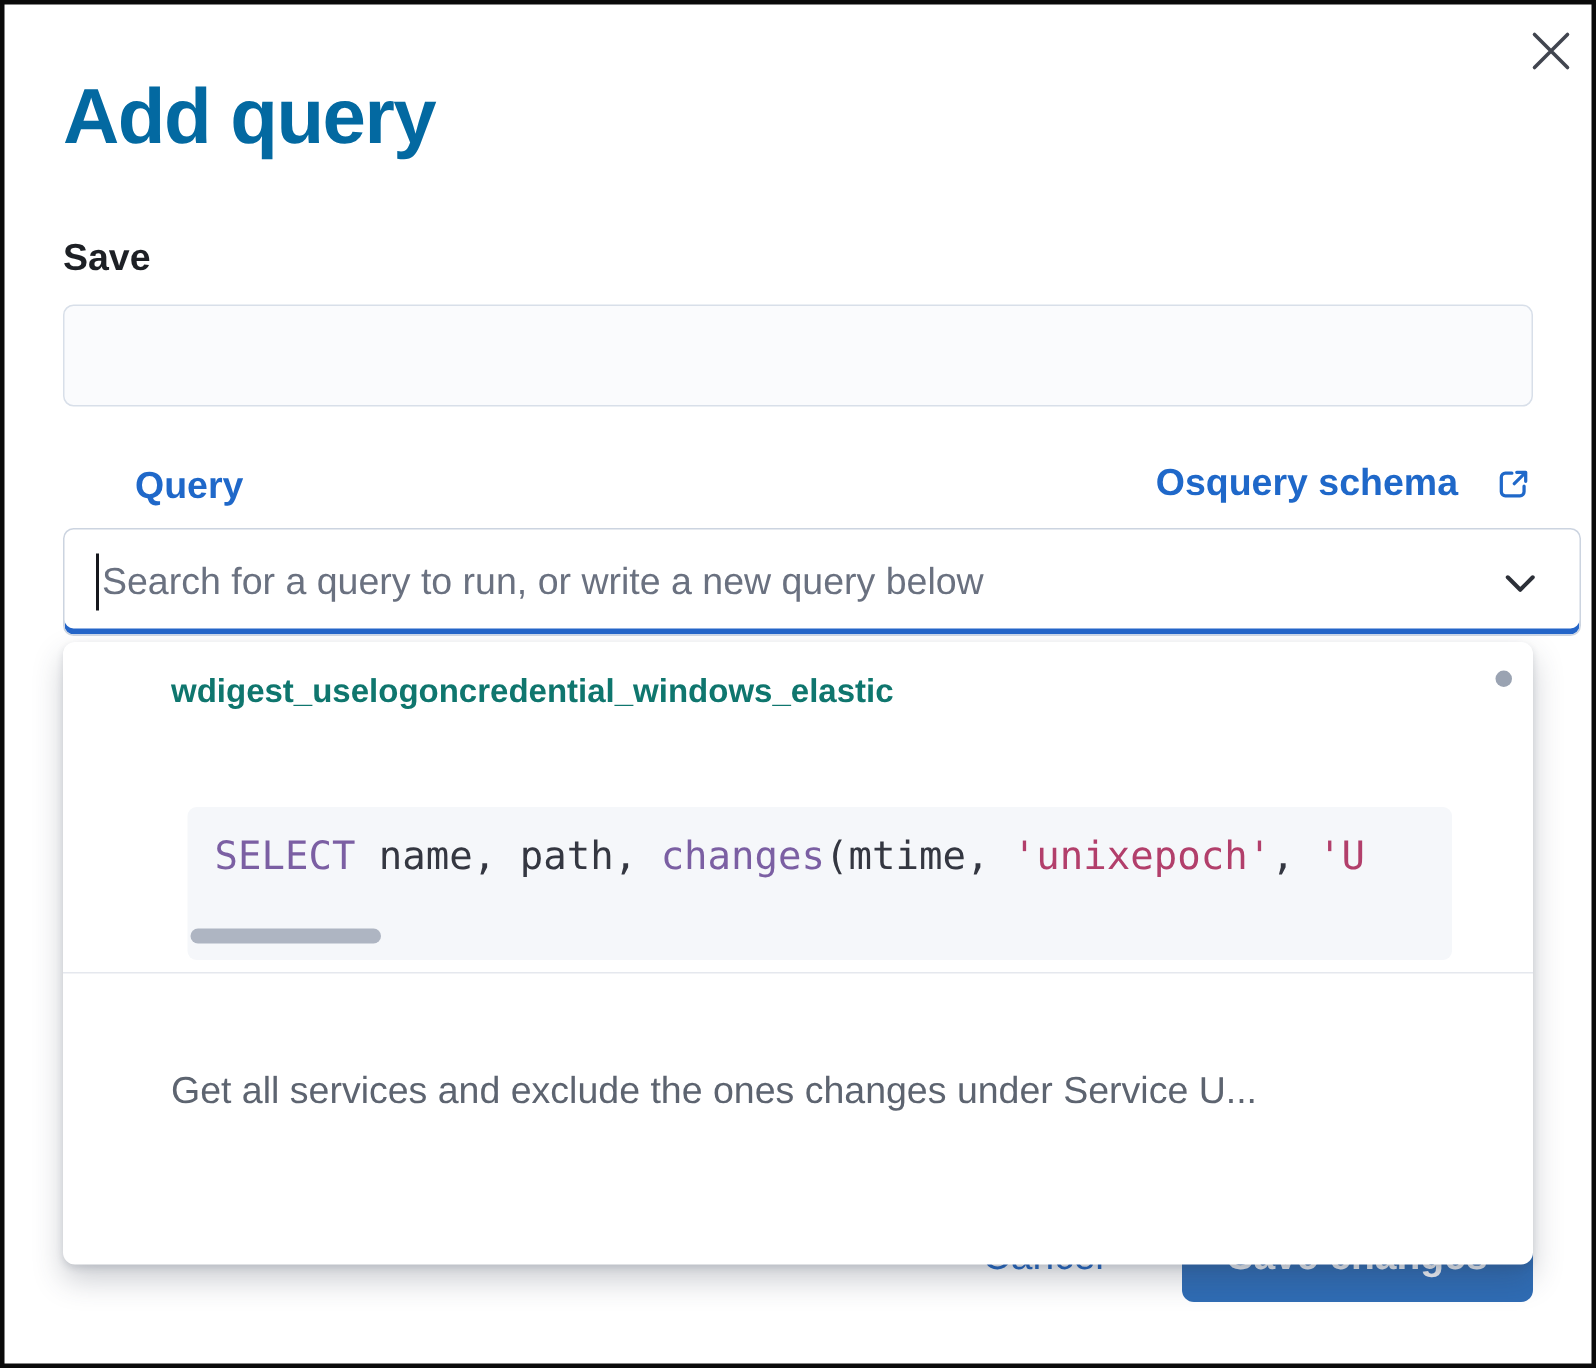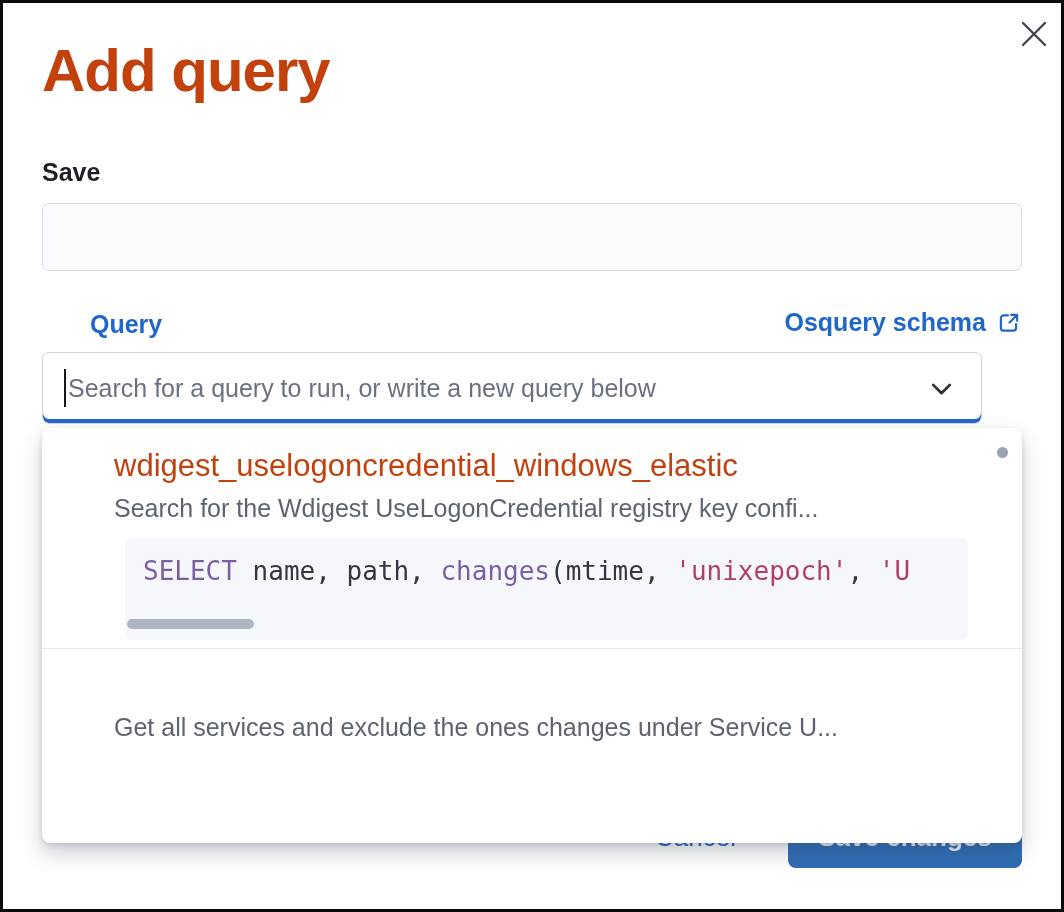--- a/index.html
+++ b/index.html
@@ -5,46 +5,46 @@
   * { margin:0; padding:0; box-sizing:border-box; }
   body { background:#888; font-family:"Liberation Sans", sans-serif; }
   .screen {
     position:relative; width:1064px; height:912px;
     background:#fff; overflow:hidden;
   }
   .frame { position:absolute; inset:0; border:3px solid #0a0a0a; pointer-events:none; z-index:50; }
 
   
   .modal-title {
-    position:absolute; left:42px; top:36px;
-    font-size:60px; font-weight:700; color:#c2410c; letter-spacing:-1px;
+    position:absolute; left:42px; top:48px;
+    font-size:52px; font-weight:700; color:#0369a1; letter-spacing:-1px;
   }
   .close-btn { position:absolute; top:14px; right:10px; width:40px; height:40px;
     display:flex; align-items:center; justify-content:center; cursor:pointer; }
 
   
   .field-label {
     position:absolute; left:42px; top:158px;
     font-size:25px; font-weight:700; color:#1d2025;
   }
   .label-input {
     position:absolute; left:42px; top:203px; width:980px; height:68px;
     background:#fafbfd; border:1px solid #d8dfe9; border-radius:7px;
   }
   .query-label {
     position:absolute; left:42px; top:310px;
     font-size:25px; font-weight:700; color:#1f68c9;margin-left:48px;
   }
   .schema-link {
     position:absolute; right:42px; top:308px;
-    display:flex; align-items:center; gap:10px;
+    display:flex; align-items:center; gap:24px;
     font-size:25px; font-weight:700; color:#1f68c9; cursor:pointer;
   }
   .search-box {
-    position:absolute; left:42px; top:352px; width:940px; height:72px;
+    position:absolute; left:42px; top:352px; width:1012px; height:72px;
     background:#fff; border:1px solid #ccd4e0; border-radius:7px;
     box-shadow: inset 0 -4px 0 #2465c8;
     display:flex; align-items:center; z-index:6;
   }
   .caret { width:2px; height:38px; background:#15171c; margin-left:21px; }
   .placeholder {
     margin-left:2px; font-size:25px; color:#6a7180; white-space:nowrap;
     overflow:hidden; flex:1;
   }
   .chevron { margin-right:26px; flex:0 0 auto; }
@@ -59,21 +59,21 @@
   }
 
   
   .dropdown {
     position:absolute; left:42px; top:428px; width:980px; height:415px;
     background:#fff; border-radius:8px; overflow:hidden; z-index:5;
     box-shadow:0 10px 20px rgba(50,60,80,.25), 0 2px 5px rgba(50,60,80,.15);
   }
   .v-thumb { position:absolute; right:14px; top:19px; width:11px; height:11px;
     border-radius:50%; background:#9aa3b2; }
-  .opt-title { position:absolute; left:72px; font-size:31px; font-weight:400; color:#c2410c; white-space:nowrap; }
+  .opt-title { position:absolute; left:72px; font-size:22px; font-weight:700; color:#0f766e; white-space:nowrap; }
   .opt-desc  { position:absolute; left:72px; font-size:25px; color:#5d6470; white-space:nowrap; }
   .code-block {
     position:absolute; left:83px; width:843px; background:#f5f7fa; border-radius:6px;
     overflow:hidden; white-space:nowrap;
     font-family:"DejaVu Sans Mono", monospace; font-size:26px; color:#343741;
   }
   .code-line { padding-left:18px; }
   .tok-keyword { color:#7b5fa3; }
   .tok-plain   { color:#343741; }
   .tok-string  { color:#b23f6b; }
@@ -116,21 +116,20 @@
 
   <div class="footer">
     <div class="cancel-btn">Cancel</div>
     <button class="save-btn">Save changes</button>
   </div>
 
   <div class="dropdown">
     <div class="v-thumb"></div>
 
     <div class="opt-title" style="top:20px">wdigest_uselogoncredential_windows_elastic</div>
-    <div class="opt-desc" style="top:66px">Search for the Wdigest UseLogonCredential registry key confi...</div>
     <div class="code-block" style="top:110px; height:102px;">
       <div class="code-line" style="padding-top:18px"><span class="tok-keyword">SELECT</span><span class="tok-plain"> name, path, </span><span class="tok-keyword">changes</span><span class="tok-plain">(mtime, </span><span class="tok-string">'unixepoch'</span><span class="tok-plain">, </span><span class="tok-string">'U</span></div>
       <div class="h-thumb"></div>
     </div>
 
     <div class="divider"></div>
 
     <div class="opt-desc" style="top:285px">Get all services and exclude the ones changes under Service U...</div>
   </div>
 

